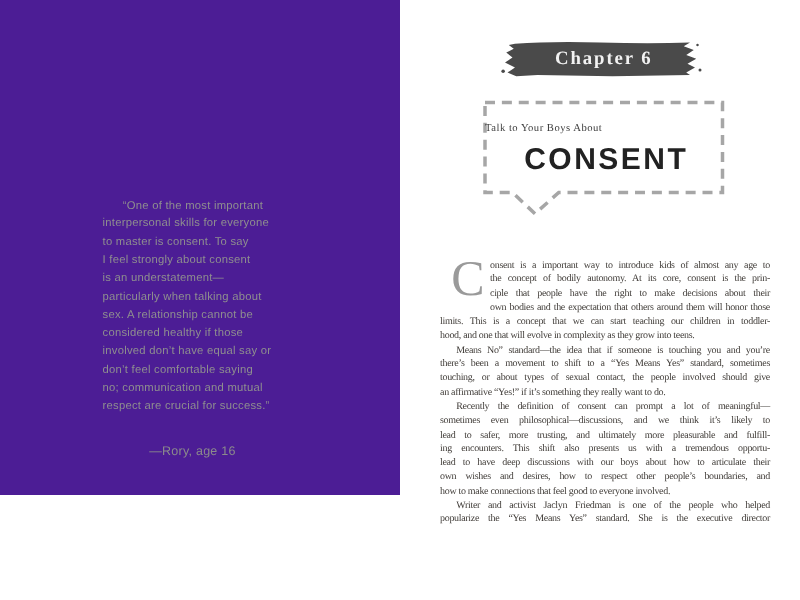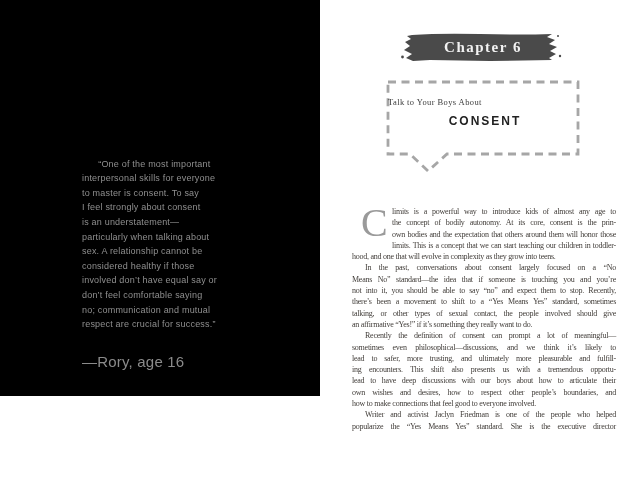--- a/index.html
+++ b/index.html
@@ -1,43 +1,43 @@
 <!DOCTYPE html>
 <html><head>
 <meta charset="utf-8">
 <style>
   html,body{margin:0;padding:0;background:#ffffff;}
   .spread{position:relative;width:640px;height:480px;overflow:hidden;font-family:"Liberation Serif",serif;background:#ffffff;}
   .page{position:absolute;top:0;height:396px;width:320px;}
-  .page-left{left:0;background:#000000;}
+  .page-left{left:0;background:#4c1d95;}
   .page-right{left:320px;background:#ffffff;}
 
   
   .pull-quote{position:absolute;left:82px;top:142px;width:146px;
     font-family:"Liberation Sans",sans-serif;font-weight:300;
     font-size:9px;line-height:14.6px;letter-spacing:0.2px;
     color:#8f8f8f;white-space:pre;}
-  .quote-attr{margin-top:9px;text-align:left;padding-right:2px;white-space:normal;
-    font-size:15px;color:#8b8b8b;}
+  .quote-attr{margin-top:9px;text-align:center;padding-right:2px;white-space:normal;
+    font-size:10px;color:#8b8b8b;}
 
   
   .banner-wrap{position:absolute;left:80px;top:30px;width:166px;height:34px;}
   .banner-svg{position:absolute;left:0;top:0;}
   .banner-label{position:absolute;left:0;top:4px;width:166px;height:26px;
     text-align:center;line-height:26px;color:#f2f2f2;
     font-family:"Liberation Serif",serif;font-weight:bold;
     font-size:15px;letter-spacing:1.5px;}
 
   
   .bubble-svg{position:absolute;left:60px;top:78px;}
   .kicker{position:absolute;left:68px;top:97px;width:190px;
     font-family:"Liberation Serif",serif;font-size:8.5px;letter-spacing:0.4px;color:#3b3b3b;}
   .chapter-title{position:absolute;left:68px;top:114px;width:190px;text-align:center;
     font-family:"Liberation Sans","DejaVu Sans",sans-serif;font-weight:bold;
-    font-size:12px;letter-spacing:2px;padding-left:2px;color:#222222;}
+    font-size:24px;letter-spacing:2px;padding-left:2px;color:#222222;}
 
   
   .body-text{position:absolute;left:32px;top:206px;width:264px;
     font-family:"Liberation Serif",serif;font-size:8px;line-height:11.3px;
     letter-spacing:-0.25px;color:#403c38;}
   .para{margin:0;}
   .tline{white-space:nowrap;text-align:justify;text-align-last:justify;}
   .para.endl .tline:last-child{text-align-last:left;}
   .para.ind .tline:first-child{padding-left:13px;}
   .dropcap{float:left;font-family:"Liberation Serif",serif;color:#9a9a9a;
@@ -82,34 +82,33 @@
     <svg class="bubble-svg" width="212" height="100" viewBox="0 0 212 100">
       <path fill="none" stroke="#a6a6a6" stroke-width="2.8" stroke-dasharray="8 5.5" d="M8 4 H198 V76 H67 L48 93 L30 76 H8 Z"></path>
     </svg>
     <div class="kicker">Talk to Your Boys About</div>
     <div class="chapter-title">CONSENT</div>
 
     <div class="body-text">
       <div class="para endl">
         <span class="dropcap">C</span>
         <div class="plines">
-            <div class="tline">limits is a powerful way to introduce kids of almost any age to</div>
+            <div class="tline">onsent is a important way to introduce kids of almost any age to</div>
             <div class="tline">the concept of bodily autonomy. At its core, consent is the prin-</div>
+            <div class="tline">ciple that people have the right to make decisions about their</div>
             <div class="tline">own bodies and the expectation that others around them will honor those</div>
             <div class="tline">limits. This is a concept that we can start teaching our children in toddler-</div>
             <div class="tline">hood, and one that will evolve in complexity as they grow into teens.</div>
           </div>
       </div>
       <div class="para endl ind">
         <div class="plines">
-            <div class="tline">In the past, conversations about consent largely focused on a “No</div>
             <div class="tline">Means No” standard—the idea that if someone is touching you and you’re</div>
-            <div class="tline">not into it, you should be able to say “no” and expect them to stop. Recently,</div>
             <div class="tline">there’s been a movement to shift to a “Yes Means Yes” standard, sometimes</div>
-            <div class="tline">talking, or other types of sexual contact, the people involved should give</div>
+            <div class="tline">touching, or about types of sexual contact, the people involved should give</div>
             <div class="tline">an affirmative “Yes!” if it’s something they really want to do.</div>
           </div>
       </div>
       <div class="para endl ind">
         <div class="plines">
             <div class="tline">Recently the definition of consent can prompt a lot of meaningful—</div>
             <div class="tline">sometimes even philosophical—discussions, and we think it’s likely to</div>
             <div class="tline">lead to safer, more trusting, and ultimately more pleasurable and fulfill-</div>
             <div class="tline">ing encounters. This shift also presents us with a tremendous opportu-</div>
             <div class="tline">lead to have deep discussions with our boys about how to articulate their</div>

